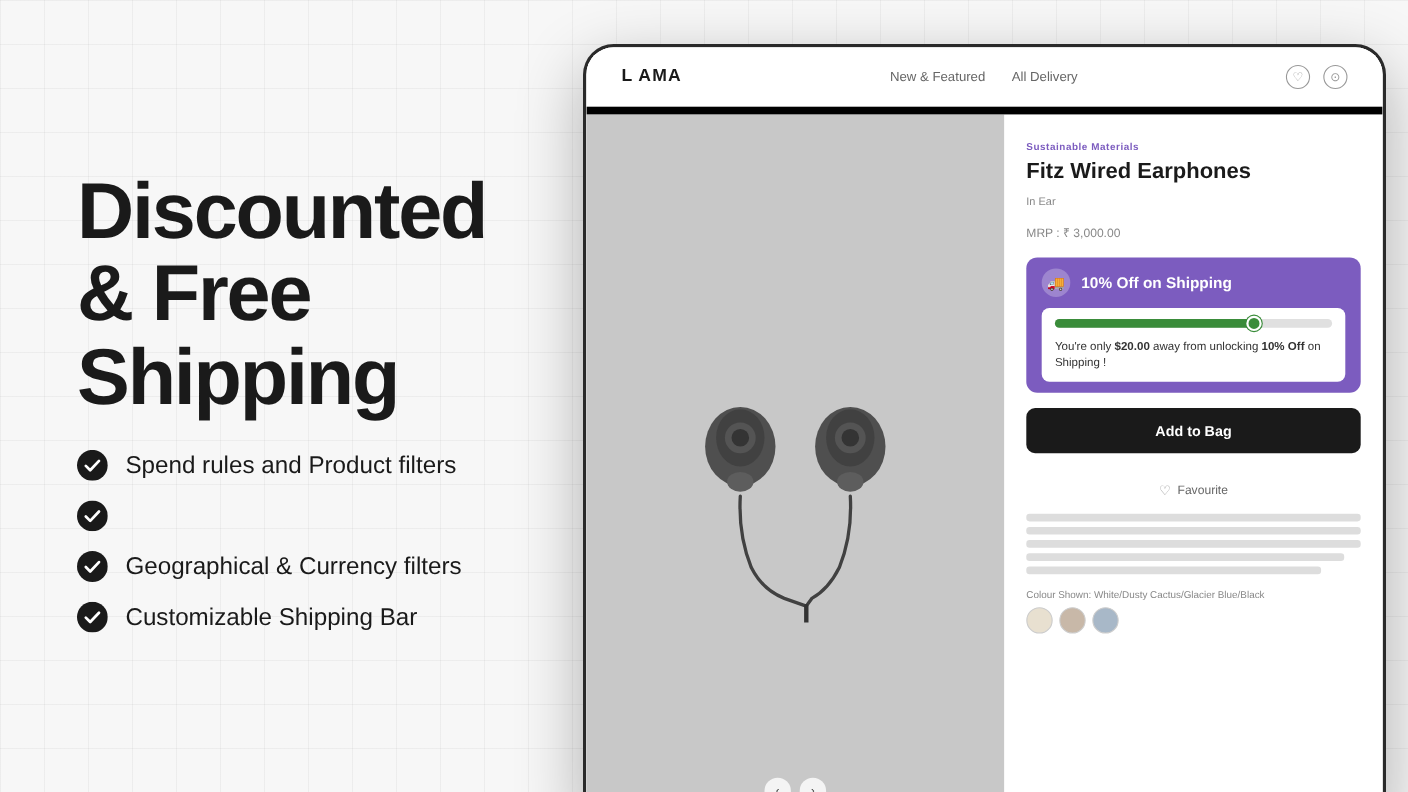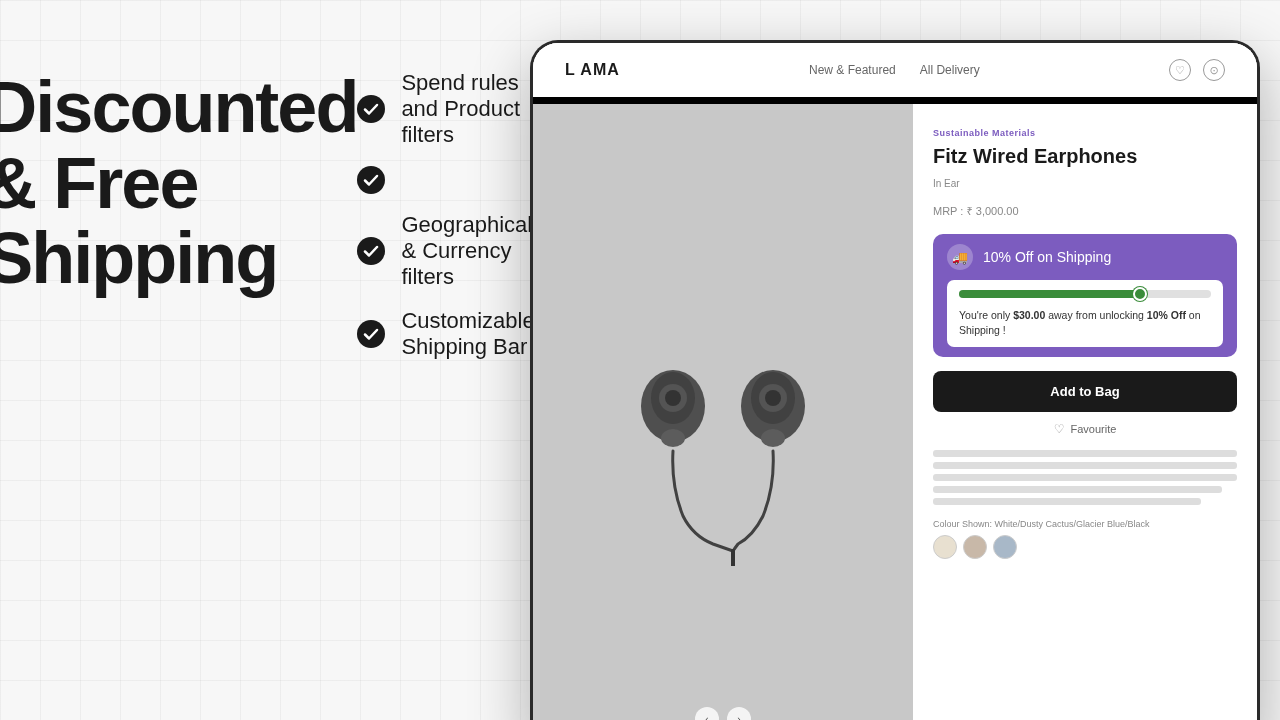--- a/index.html
+++ b/index.html
@@ -25,21 +25,21 @@
       pointer-events: none;
       z-index: 0;
     }
 
     
     .left-panel {
       width: 510px;
       flex-shrink: 0;
       padding: 70px 60px 60px 70px;
       display: flex;
-      flex-direction: row;
+      flex-direction: column;
       justify-content: center;
       position: relative;
       z-index: 1;
     }
 
     .main-heading {
       font-size: 72px;
       font-weight: 800;
       color: #1a1a1a;
       line-height: 1.05;
@@ -273,21 +273,21 @@
       background: rgba(255,255,255,0.25);
       border-radius: 50%;
       display: flex;
       align-items: center;
       justify-content: center;
       font-size: 13px;
     }
 
     .widget-title {
       font-size: 14px;
-      font-weight: 400;
+      font-weight: 700;
       color: white;
     }
 
     .widget-body {
       background: white;
       border-radius: 7px;
       padding: 10px 12px;
     }
 
     .progress-bar-container {
@@ -334,21 +334,21 @@
     .add-to-bag-btn {
       background: #1a1a1a;
       color: white;
       border: none;
       border-radius: 8px;
       width: 100%;
       padding: 13px;
       font-size: 13px;
       font-weight: 600;
       cursor: pointer;
-      margin-bottom: 10px;
+      margin-bottom: 27px;
     }
 
     .favourite-row {
       display: flex;
       align-items: center;
       justify-content: center;
       gap: 6px;
       font-size: 11px;
       color: #666;
       margin-bottom: 14px;
@@ -500,21 +500,21 @@
               <div class="widget-icon">🚚</div>
               <span class="widget-title">10% Off on Shipping</span>
             </div>
             <div class="widget-body">
               <div class="progress-bar-container">
                 <div class="progress-bar-fill">
                   <div class="progress-bar-thumb"></div>
                 </div>
               </div>
               <div class="widget-message">
-                <span>You're only </span><strong>$30.00</strong><span> away from unlocking </span><strong>10% Off</strong><span> on Shipping !</span>
+                <span>You're only </span><strong>$20.00</strong><span> away from unlocking </span><strong>10% Off</strong><span> on Shipping !</span>
               </div>
             </div>
           </div>
 
           
           <button class="add-to-bag-btn">Add to Bag</button>
 
           
           <div class="favourite-row">
             <span class="fav-heart">♡</span>

